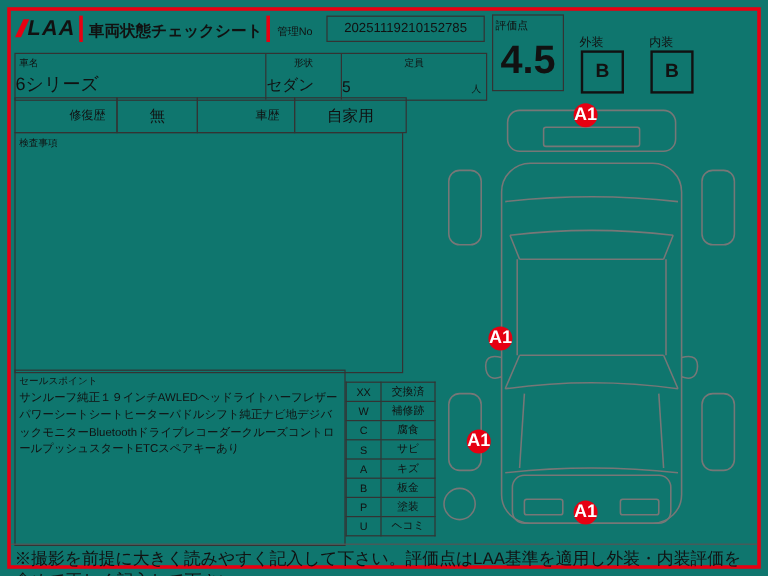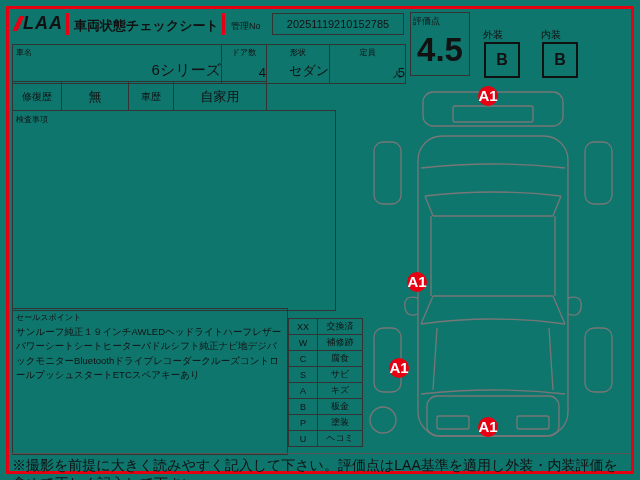--- a/index.html
+++ b/index.html
@@ -34,28 +34,28 @@
   .ext-box { left:484px; } .int-box { left:542px; }
 
   
   .row2 { position:absolute; left:12px; top:44px; width:392px; height:38px;
           border:1px solid #333; display:flex; }
   .row2 .cell { position:relative; border-left:1px solid #333; }
   .row2 .cell:first-child { border-left:none; }
   .c-name { width:208px; } .c-doors { width:44px; } .c-shape { width:62px; } .c-cap { flex:1; }
   .cell-label { position:absolute; top:2px; left:0; width:100%; text-align:center; font-size:8px; }
   .c-name .cell-label { text-align:left; padding-left:3px; width:auto; }
-  .cell-value { position:absolute; bottom:3px; left:0; width:100%; text-align:right; font-size:13px; }
+  .cell-value { position:absolute; bottom:3px; left:0; width:100%; text-align:left; font-size:13px; }
   .c-name .cell-value { font-size:15px; }
   .cap-unit { position:absolute; right:4px; bottom:3px; font-size:8px; }
 
   .row3 { position:absolute; left:12px; top:81px; height:30px; display:flex; }
   .row3 .cell { border:1px solid #333; margin-left:-1px; text-align:center; }
   .row3 .cell:first-child { margin-left:0; }
-  .r3-label { font-size:10px; line-height:30px; }
+  .r3-label { font-size:10px; line-height:30px;padding-left:36px; }
   .r3-value { font-size:13px; line-height:30px; }
   .c-repair-l { width:48px; } .c-repair-v { width:66px; } .c-hist-l { width:44px; } .c-hist-v { width:92px; }
 
   
   .inspect { position:absolute; left:12px; top:110px; width:274px; height:199px; border:1px solid #333;padding-left:48px; }
   .box-label { position:absolute; top:3px; left:3px; font-size:8px; }
   .sales { position:absolute; left:12px; top:308px; width:274px; height:145px; border:1px solid #333; }
   .sales-text { position:absolute; top:16px; left:3px; right:3px; font-size:9.5px; line-height:1.5; }
 
   
@@ -93,24 +93,20 @@
   </div>
   <div class="grade-label ext-label">外装</div>
   <div class="grade-box ext-box">B</div>
   <div class="grade-label int-label">内装</div>
   <div class="grade-box int-box">B</div>
 
   <div class="row2">
     <div class="cell c-name">
       <div class="cell-label">車名</div>
       <div class="cell-value">6シリーズ</div>
-    </div>
-    <div class="cell c-doors">
-      <div class="cell-label">ドア数</div>
-      <div class="cell-value">4</div>
     </div>
     <div class="cell c-shape">
       <div class="cell-label">形状</div>
       <div class="cell-value">セダン</div>
     </div>
     <div class="cell c-cap">
       <div class="cell-label">定員</div>
       <div class="cell-value">5</div>
       <div class="cap-unit">人</div>
     </div>

